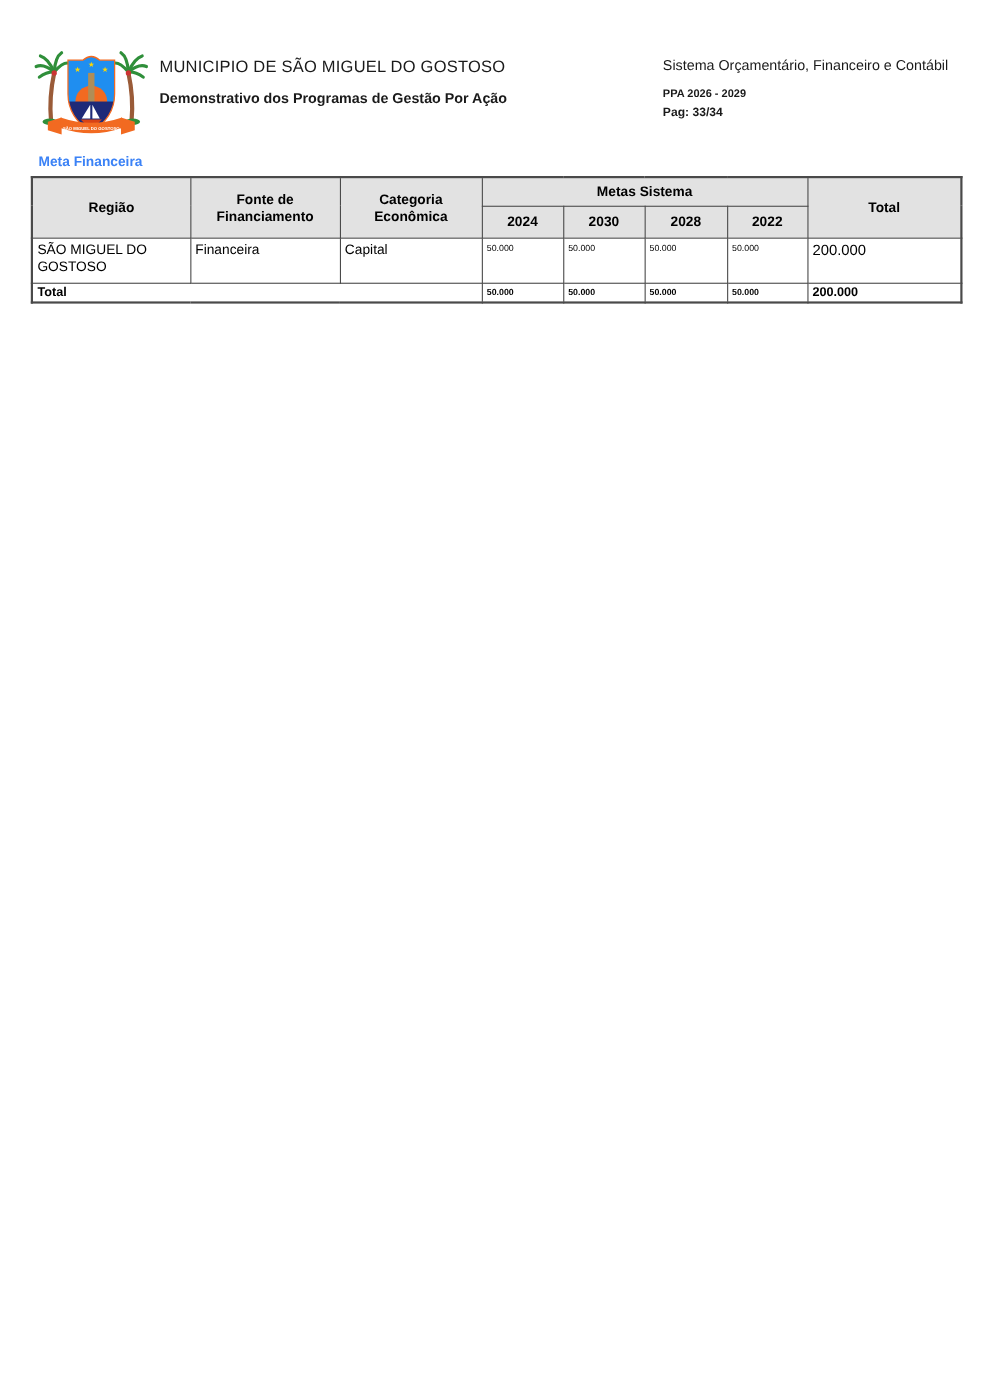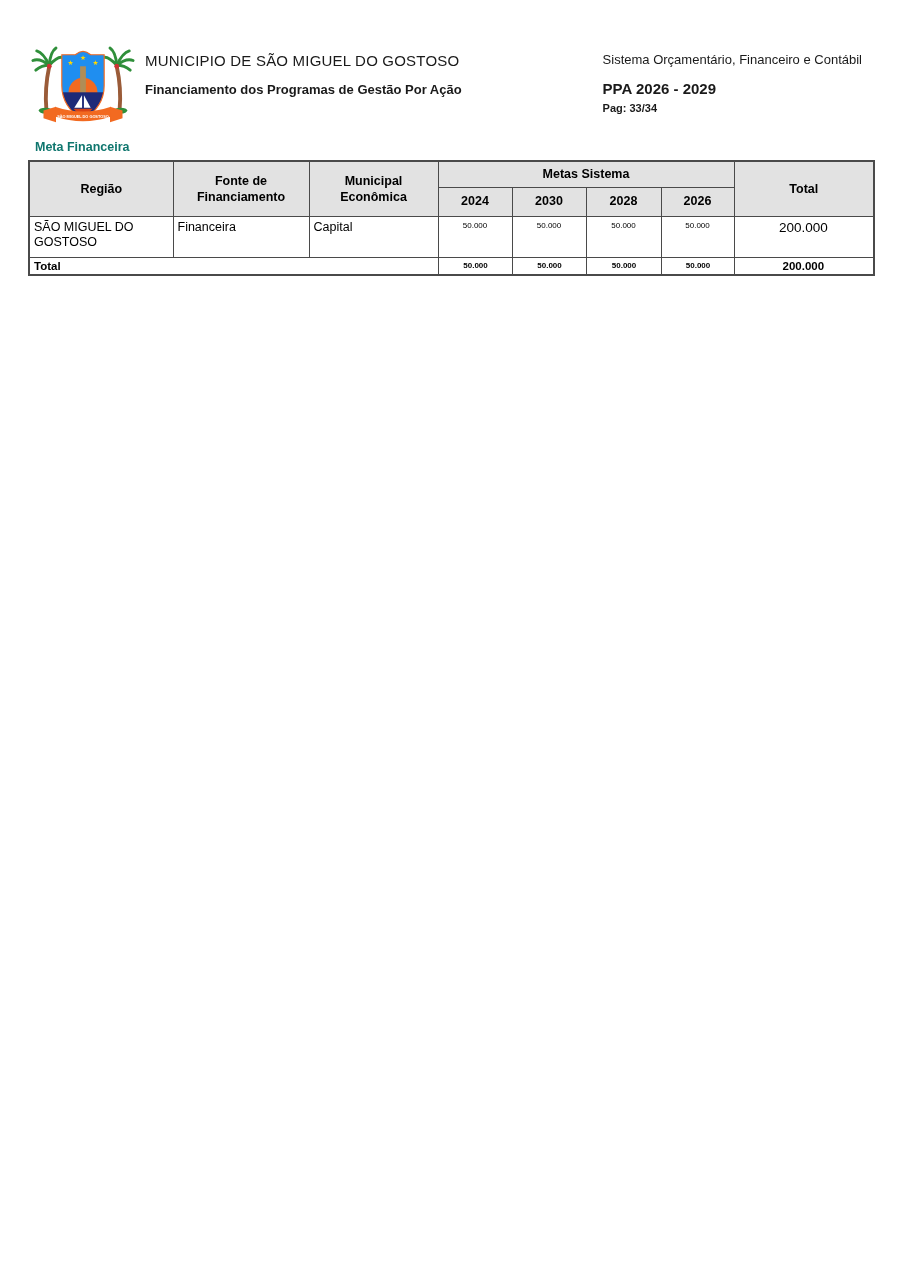--- a/index.html
+++ b/index.html
@@ -41,31 +41,31 @@
     font-weight: bold;
     color: #1a1a1a;
   }
   .meta-block {
     position: absolute;
     right: 38px;
     top: 52px;
     text-align: left;
   }
   .system-name { font-size: 13px; font-weight: normal; }
-  .ppa-period  { margin-top: 13px; font-size: 15px; font-weight: bold; }
+  .ppa-period  { margin-top: 13px; font-size: 10px; font-weight: bold; }
   .page-num    { margin-top: 5px;  font-size: 11px; font-weight: bold; }
 
   
   .section-title {
     position: absolute;
     left: 35px;
     top: 140px;
     font-size: 12.5px;
     font-weight: bold;
-    color: #0f766e;
+    color: #3b82f6;
   }
 
   
   .report-table {
     position: absolute;
     left: 28px;
     top: 160px;
     width: 845px;
     border-collapse: collapse;
     table-layout: fixed;
@@ -86,21 +86,21 @@
   }
   tr.hrow-1 { height: 26px; }
   tr.hrow-2 { height: 29px; }
   tr.data-row { height: 41px; }
   tr.data-row td {
     vertical-align: top;
     font-size: 12.5px;
     padding: 3px 4px;
     line-height: 1.25;
   }
-  td.num { text-align: center; padding-right: 3px; margin-top: 24px; }
+  td.num { text-align: left; padding-right: 3px; margin-top: 24px; }
   tr.data-row td.year-val { font-size: 8px; padding-top: 4px; }
   tr.data-row td.grand-val { font-size: 13.5px; padding-right: 5px; }
   tr.total-row { height: 18px; }
   tr.total-row td {
     vertical-align: middle;
     font-weight: bold;
     padding: 1px 4px;
   }
   tr.total-row td.label { font-size: 11.5px; text-align: left; }
   tr.total-row td.year-val { font-size: 8px; padding-right: 3px; }
@@ -159,21 +159,21 @@
         <path d="M14 73 L27 69 L27 85 L14 81 Z" style="fill:var(--logo-orange,#f26a21)"></path>
         <path d="M96 73 L83 69 L83 85 L96 81 Z" style="fill:var(--logo-orange,#f26a21)"></path>
         <path d="M26 69 Q55 79 84 69 L84 79 Q55 89 26 79 Z" style="fill:var(--logo-orange,#f26a21)"></path>
         <text x="55" y="80.5" text-anchor="middle" font-size="4" font-weight="bold" fill="#ffffff">SÃO MIGUEL DO GOSTOSO</text>
       </g>
     </svg>
   </div>
 
   <div class="title-block">
     <div class="muni-title">MUNICIPIO DE SÃO MIGUEL DO GOSTOSO</div>
-    <div class="report-title">Financiamento dos Programas de Gestão Por Ação</div>
+    <div class="report-title">Demonstrativo dos Programas de Gestão Por Ação</div>
   </div>
 
   <div class="meta-block">
     <div class="system-name">Sistema Orçamentário, Financeiro e Contábil</div>
     <div class="ppa-period">PPA 2026 - 2029</div>
     <div class="page-num">Pag: 33/34</div>
   </div>
 
   <div class="section-title">Meta Financeira</div>
 
@@ -185,29 +185,29 @@
       <col style="width:74px">
       <col style="width:74px">
       <col style="width:75px">
       <col style="width:73px">
       <col style="width:140px">
     </colgroup>
     <thead>
       <tr class="hrow-1">
         <th rowspan="2">Região</th>
         <th rowspan="2">Fonte de Financiamento</th>
-        <th rowspan="2">Municipal Econômica</th>
+        <th rowspan="2">Categoria Econômica</th>
         <th colspan="4">Metas Sistema</th>
         <th rowspan="2">Total</th>
       </tr>
       <tr class="hrow-2">
         <th>2024</th>
         <th>2030</th>
         <th>2028</th>
-        <th>2026</th>
+        <th>2022</th>
       </tr>
     </thead>
     <tbody>
       <tr class="data-row">
         <td>SÃO MIGUEL DO GOSTOSO</td>
         <td>Financeira</td>
         <td>Capital</td>
         <td class="num year-val">50.000</td>
         <td class="num year-val">50.000</td>
         <td class="num year-val">50.000</td>

